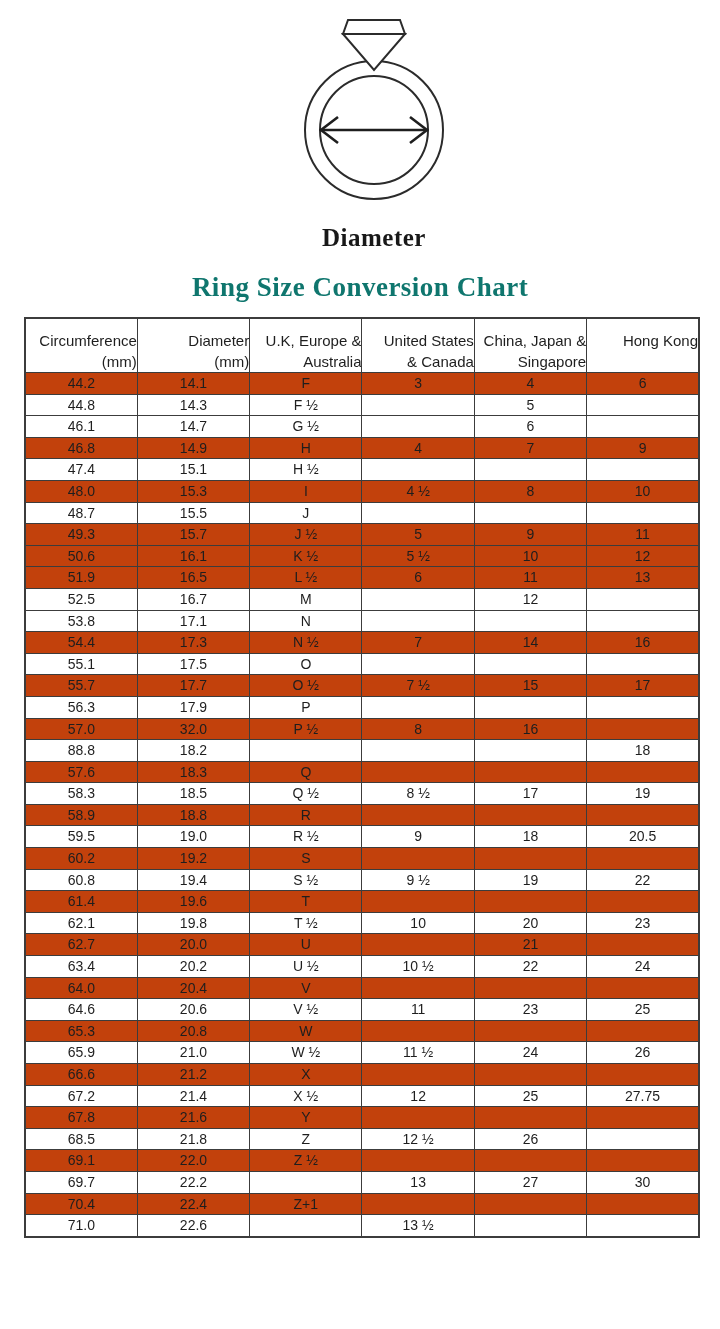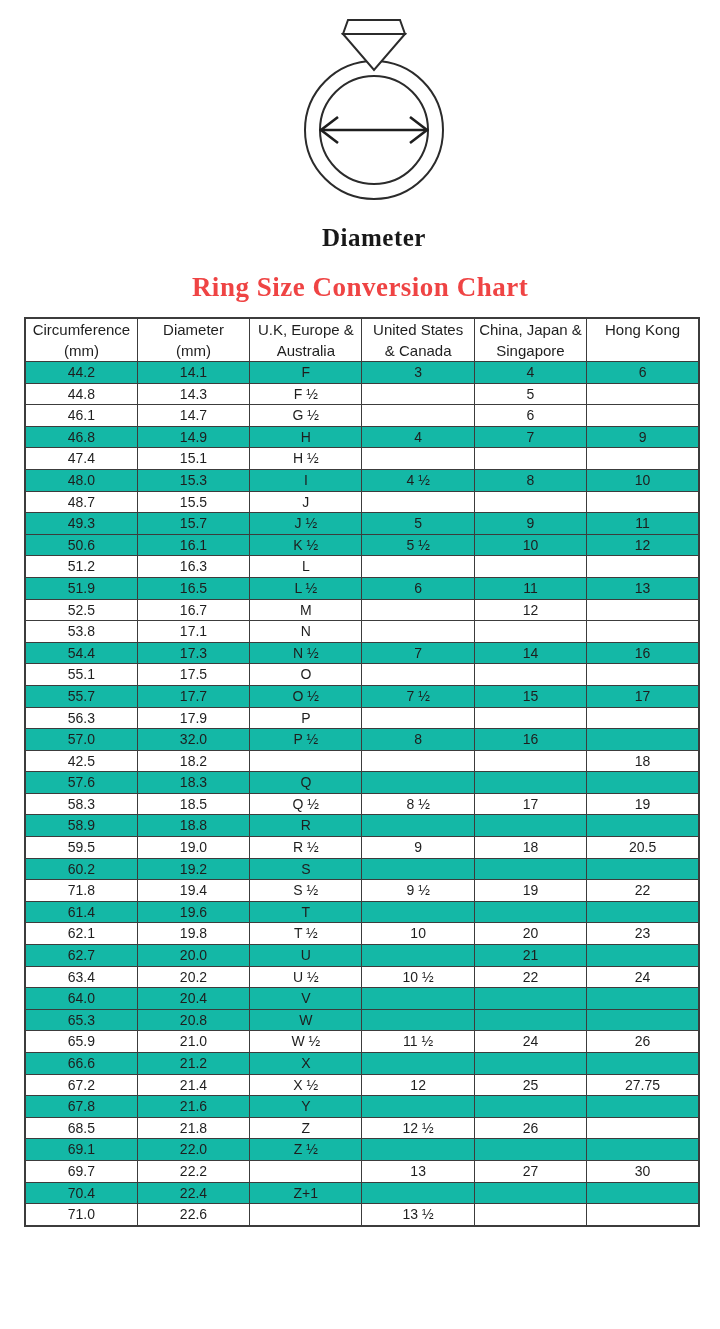--- a/index.html
+++ b/index.html
@@ -41,21 +41,21 @@
   .page-title {
     position: absolute;
     top: 272px;
     left: 0;
     width: 100%;
     text-align: center;
     font-family: "Liberation Serif", "DejaVu Serif", serif;
     font-weight: 700;
     font-size: 27px;
     letter-spacing: 0.5px;
-    color: #ef4444;
+    color: #0f766e;
   }
 
   
   .table-wrap {
     position: absolute;
     top: 317px;
     left: 24px;
     width: 676px;
   }
   table.conversion {
@@ -70,33 +70,34 @@
     text-align: center;
     vertical-align: middle;
     padding: 0;
     overflow: hidden;
     white-space: nowrap;
   }
   table.conversion th {
     font-weight: 400;
     font-size: 15px;
     vertical-align: top;
-    padding-top: 1px;
+    padding-top: 12px;
+    text-align: right;
   }
   .th-line {
     height: 20.5px;
     line-height: 20.5px;
   }
   table.conversion td {
     height: 20.6px;
     line-height: 20.6px;
     font-size: 14px;
   }
   tr.shaded {
-    background: #14b8a6;
+    background: #c2410c;
   }
 </style>
 </head>
 <body>
 
 <svg class="ring-illustration" viewBox="0 0 220 196" xmlns="http://www.w3.org/2000/svg">
 
   <g>
     <circle cx="110" cy="118" r="69" fill="none" stroke="#2b2b2b" stroke-width="2"></circle>
     <circle cx="110" cy="118" r="54" fill="none" stroke="#2b2b2b" stroke-width="2"></circle>
@@ -213,28 +214,20 @@
           <td>11</td>
         </tr>
         <tr class="shaded">
           <td>50.6</td>
           <td>16.1</td>
           <td>K ½</td>
           <td>5 ½</td>
           <td>10</td>
           <td>12</td>
         </tr>
-        <tr>
-          <td>51.2</td>
-          <td>16.3</td>
-          <td>L</td>
-          <td></td>
-          <td></td>
-          <td></td>
-        </tr>
         <tr class="shaded">
           <td>51.9</td>
           <td>16.5</td>
           <td>L ½</td>
           <td>6</td>
           <td>11</td>
           <td>13</td>
         </tr>
         <tr>
           <td>52.5</td>
@@ -286,21 +279,21 @@
         </tr>
         <tr class="shaded">
           <td>57.0</td>
           <td>32.0</td>
           <td>P ½</td>
           <td>8</td>
           <td>16</td>
           <td></td>
         </tr>
         <tr>
-          <td>42.5</td>
+          <td>88.8</td>
           <td>18.2</td>
           <td></td>
           <td></td>
           <td></td>
           <td>18</td>
         </tr>
         <tr class="shaded">
           <td>57.6</td>
           <td>18.3</td>
           <td>Q</td>
@@ -334,21 +327,21 @@
         </tr>
         <tr class="shaded">
           <td>60.2</td>
           <td>19.2</td>
           <td>S</td>
           <td></td>
           <td></td>
           <td></td>
         </tr>
         <tr>
-          <td>71.8</td>
+          <td>60.8</td>
           <td>19.4</td>
           <td>S ½</td>
           <td>9 ½</td>
           <td>19</td>
           <td>22</td>
         </tr>
         <tr class="shaded">
           <td>61.4</td>
           <td>19.6</td>
           <td>T</td>
@@ -381,20 +374,28 @@
           <td>24</td>
         </tr>
         <tr class="shaded">
           <td>64.0</td>
           <td>20.4</td>
           <td>V</td>
           <td></td>
           <td></td>
           <td></td>
         </tr>
+        <tr>
+          <td>64.6</td>
+          <td>20.6</td>
+          <td>V ½</td>
+          <td>11</td>
+          <td>23</td>
+          <td>25</td>
+        </tr>
         <tr class="shaded">
           <td>65.3</td>
           <td>20.8</td>
           <td>W</td>
           <td></td>
           <td></td>
           <td></td>
         </tr>
         <tr>
           <td>65.9</td>

